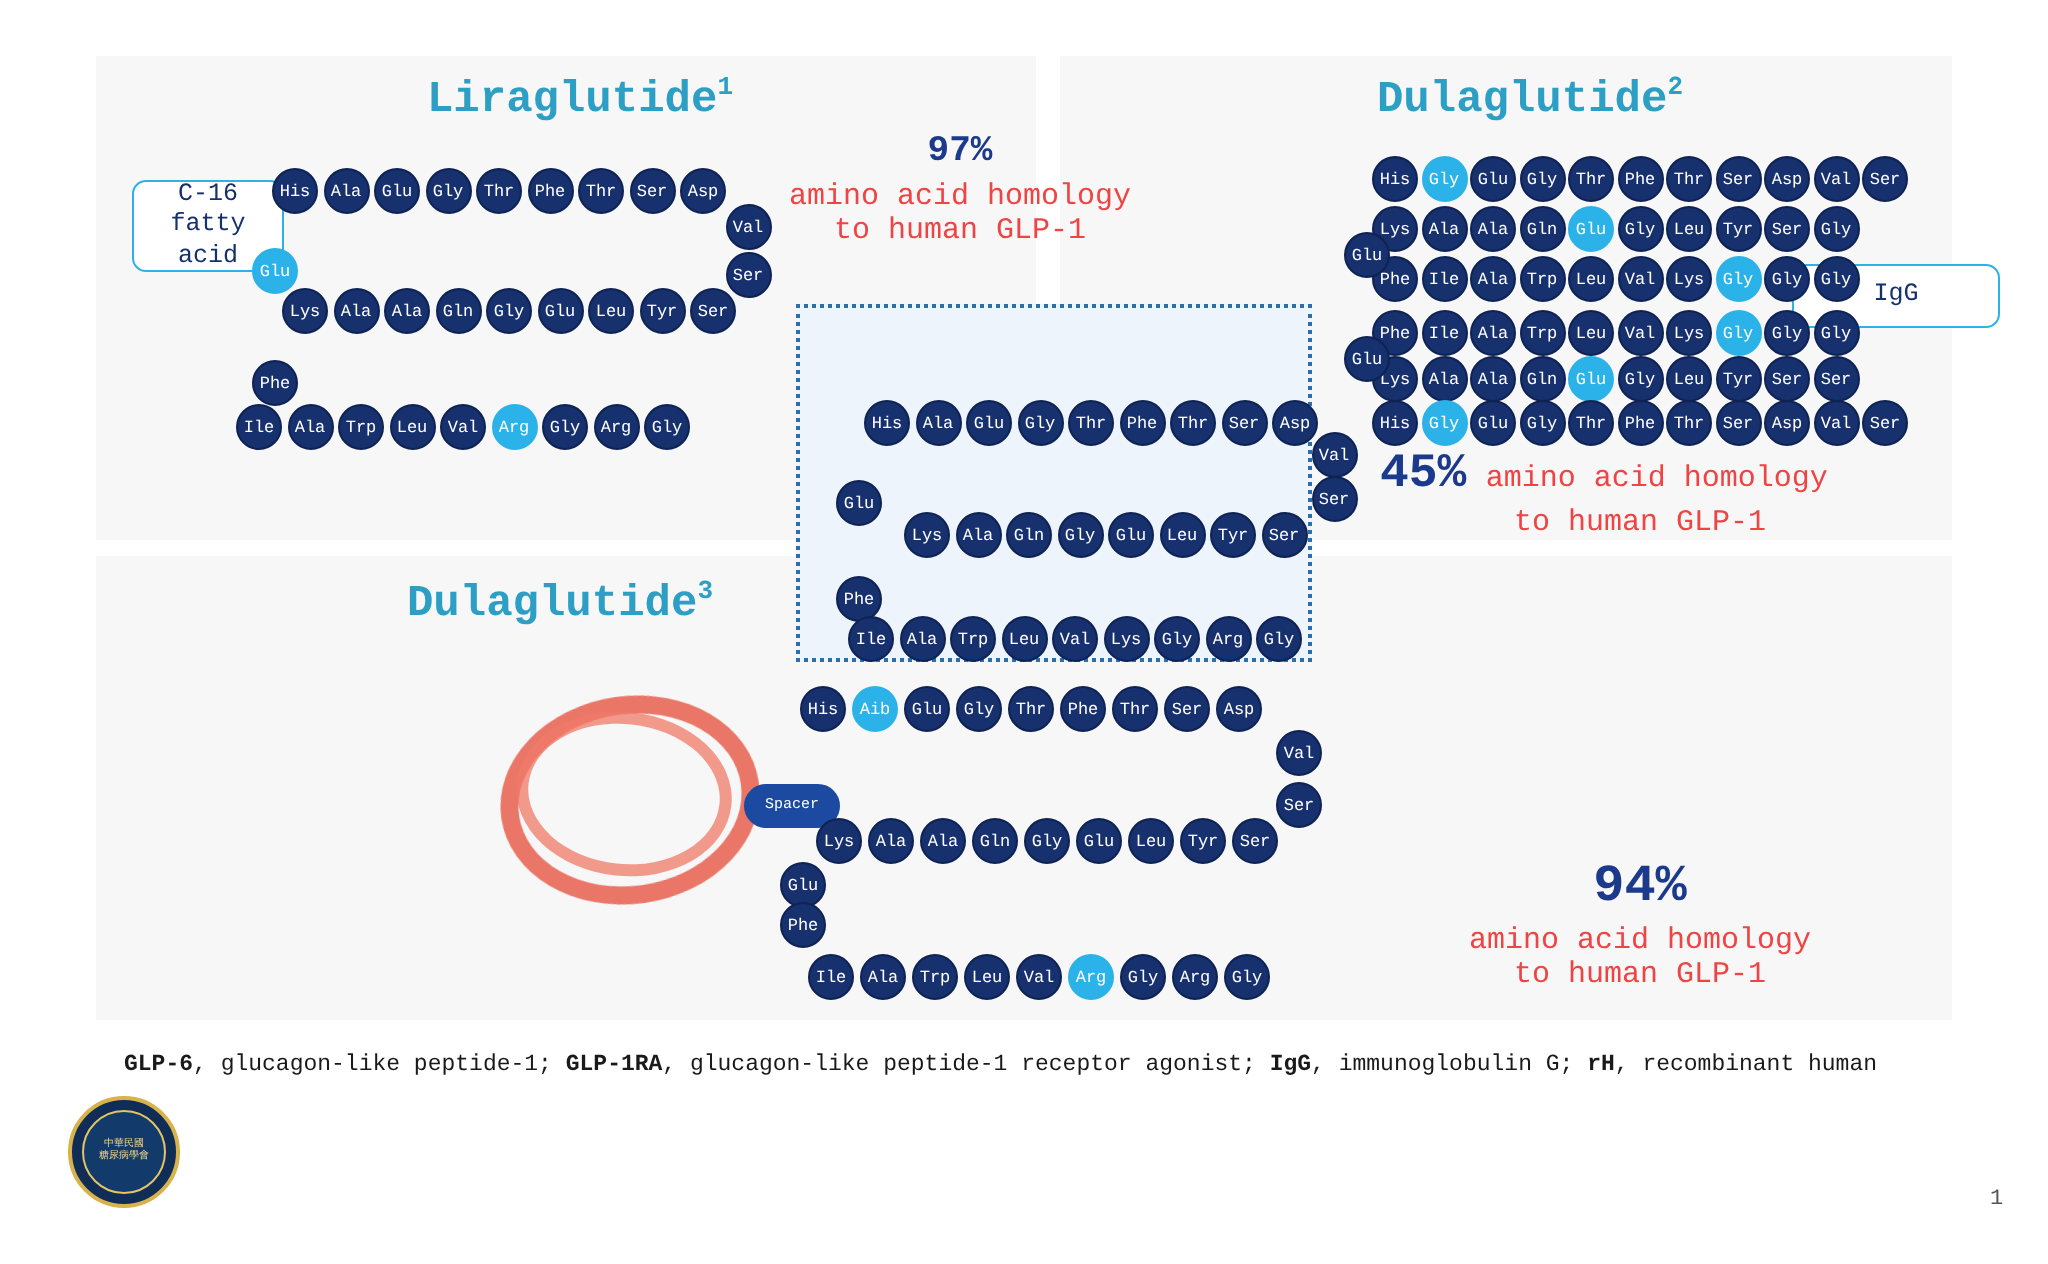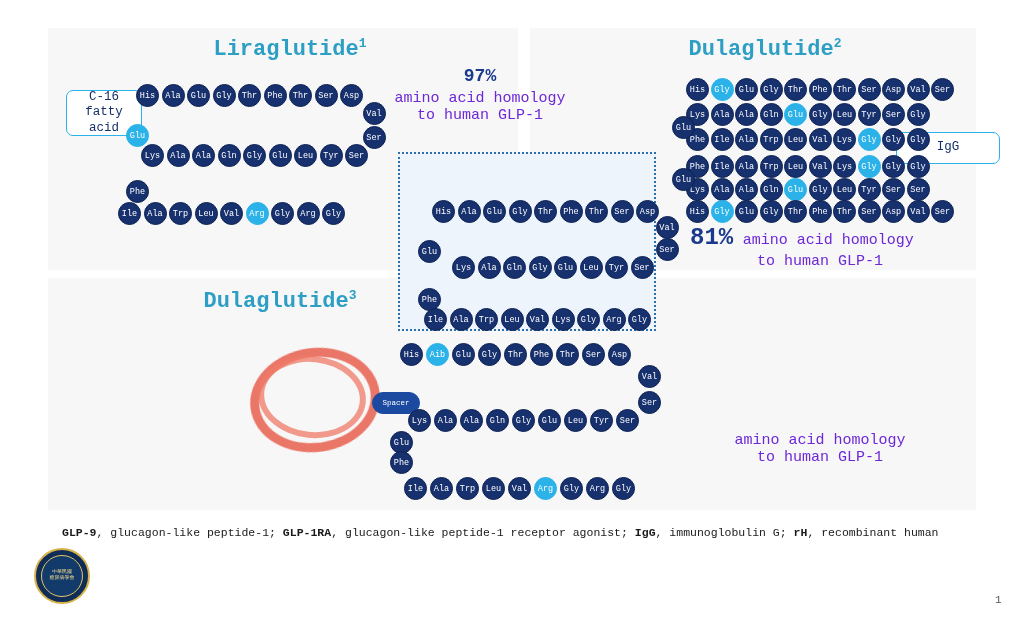--- a/index.html
+++ b/index.html
@@ -3,21 +3,21 @@
 <meta charset="utf-8">
 <style>
   html,body{margin:0;padding:0;}
   body{width:1024px;height:632px;background:#ffffff;font-family:"Liberation Sans",sans-serif;position:relative;overflow:hidden;}
   .slide{position:absolute;left:0;top:0;width:1024px;height:573px;background:#ffffff;font-family:Liberation Mono, monospace;}
   .topbar{position:absolute;left:0;top:0;width:1024px;height:8px;background:#ffffff;}
   .panel{position:absolute;background:#f7f7f7;}
   .title{font-size:22px;font-weight:bold;color:#2d9fc4;text-align:center;}
   .title sup{font-size:13px;}
   .pct{font-weight:bold;color:#1b3a8c;}
-  .homology{color:#6d28d9;}
+  .homology{color:#ef4444;}
   .bead{position:absolute;width:23px;height:23px;border-radius:50%;background:#17306e;color:#ffffff;font-size:8.5px;
         display:flex;align-items:center;justify-content:center;box-sizing:border-box;border:1px solid #0e2354;letter-spacing:0;}
   .bead.light{background:#2bb2e8;border-color:#2bb2e8;}
   .bead.spacer{width:48px;height:22px;border-radius:11px;font-size:7.5px;background:#1b4aa0;border-color:#1b4aa0;}
   .callout{position:absolute;border:1.6px solid #2bb2e8;border-radius:7px;background:#ffffff;color:#14306d;
            font-size:12.5px;text-align:center;display:flex;align-items:center;justify-content:center;line-height:1.25;}
   .native-box{position:absolute;border:2px dotted #2d6fa8;background:#eef4fb;}
   .native-title{position:absolute;font-size:16px;font-weight:bold;color:#12306e;}
   .footnote{position:absolute;font-size:11.5px;color:#1a1a1a;}
   .refs{position:absolute;font-size:10px;color:#1a1a1a;}
@@ -90,21 +90,21 @@
 
   <div class="title" style="position:absolute;left:650px;top:36px;width:230px;">
     <span>Dulaglutide</span><sup>2</sup>
   </div>
 
   <div class="callout" style="left:896px;top:132px;width:102px;height:30px;">
       <span>IgG</span>
     </div>
 
   <div style="position:absolute;left:690px;top:224px;width:300px;text-align:left;">
-    <span class="pct" style="font-size:24px;">81%</span>
+    <span class="pct" style="font-size:24px;">45%</span>
     <span class="homology" style="font-size:15px;">amino acid homology</span>
     <div class="homology" style="font-size:15px;text-align:center;width:260px;margin-top:2px;">to human GLP-1</div>
   </div>
 
   <div id="dula-beads">
       <div class="bead" style="left: 686px; top: 78px;">His</div>
       <div class="bead light" style="left: 710.5px; top: 78px;">Gly</div>
       <div class="bead" style="left: 735px; top: 78px;">Glu</div>
       <div class="bead" style="left: 759.5px; top: 78px;">Gly</div>
       <div class="bead" style="left: 784px; top: 78px;">Thr</div>
@@ -209,20 +209,21 @@
 
   <div class="redring" style="left:250px;top:348px;"></div>
   <div class="redring2" style="left:258px;top:356px;"></div>
 
 
   <div class="bead spacer" style="left:372px;top:392px;">
       <span>Spacer</span>
     </div>
 
   <div style="position:absolute;left:700px;top:428px;width:240px;text-align:center;">
+    <div class="pct" style="font-size:26px;">94%</div>
     <div class="homology" style="font-size:15px;margin-top:4px;">amino acid homology</div>
     <div class="homology" style="font-size:15px;">to human GLP-1</div>
   </div>
 
   <div id="sema-beads">
       <div class="bead" style="left: 400px; top: 343px;">His</div>
       <div class="bead light" style="left: 426px; top: 343px;">Aib</div>
       <div class="bead" style="left: 452px; top: 343px;">Glu</div>
       <div class="bead" style="left: 478px; top: 343px;">Gly</div>
       <div class="bead" style="left: 504px; top: 343px;">Thr</div>
@@ -248,21 +249,21 @@
       <div class="bead" style="left: 456px; top: 477px;">Trp</div>
       <div class="bead" style="left: 482px; top: 477px;">Leu</div>
       <div class="bead" style="left: 508px; top: 477px;">Val</div>
       <div class="bead light" style="left: 534px; top: 477px;">Arg</div>
       <div class="bead" style="left: 560px; top: 477px;">Gly</div>
       <div class="bead" style="left: 586px; top: 477px;">Arg</div>
       <div class="bead" style="left: 612px; top: 477px;">Gly</div>
     </div>
 
   <div class="footnote" style="left:62px;top:526px;">
-    <b>GLP-9</b>, glucagon-like peptide-1; <b>GLP-1RA</b>, glucagon-like peptide-1 receptor agonist; <b>IgG</b>, immunoglobulin G; <b>rH</b>, recombinant human
+    <b>GLP-6</b>, glucagon-like peptide-1; <b>GLP-1RA</b>, glucagon-like peptide-1 receptor agonist; <b>IgG</b>, immunoglobulin G; <b>rH</b>, recombinant human
   </div>
 
 
   <div class="logo" style="left:34px;top:548px;">
     <div class="inner">中華民國<br>糖尿病學會</div>
   </div>
 
   <div class="pagenum" style="left:995px;top:594px;">1</div>
 </div>
 

